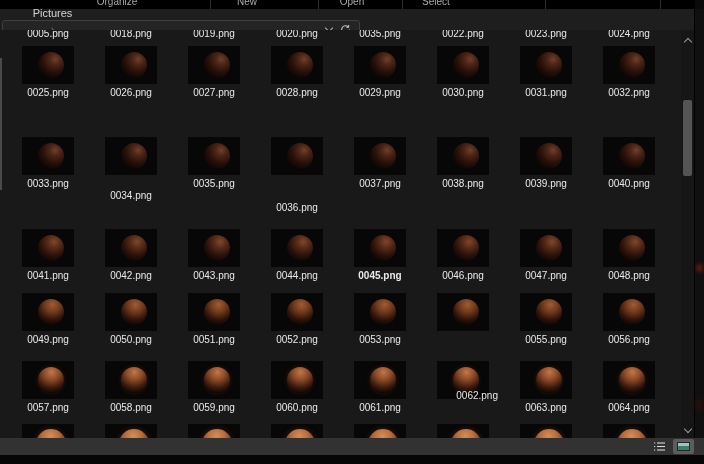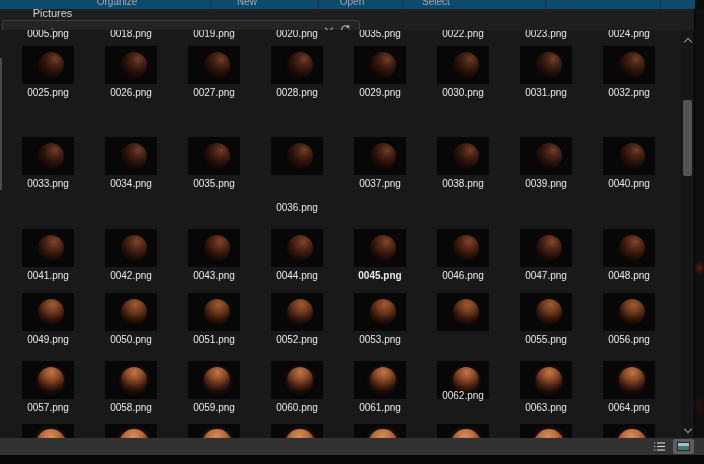--- a/index.html
+++ b/index.html
@@ -1,20 +1,20 @@
 <!DOCTYPE html>
 <html><head>
 <meta charset="utf-8">
 <style>
   html,body{margin:0;padding:0;background:#000;}
   .screen{position:relative;width:704px;height:464px;background:#191919;overflow:hidden;
           font-family:"Liberation Sans",sans-serif;}
 
   
-  .ribbon{position:absolute;left:0;top:0;width:704px;height:9px;background:#0c4a6e;overflow:hidden;}
+  .ribbon{position:absolute;left:0;top:0;width:704px;height:9px;background:#000000;overflow:hidden;}
   .ribbon-label{position:absolute;top:-4px;transform:translateX(-50%);font-size:10px;color:#a9a9a9;white-space:nowrap;}
   .ribbon-sep{position:absolute;top:0;width:1px;height:9px;background:#2d2d2d;}
   .topbar-corner{position:absolute;left:695px;top:0;width:9px;height:9px;background:#0a0a0a;}
 
   
   .toolbar{position:absolute;left:0;top:9px;width:704px;height:21px;background:#1e1e1e;}
   .bar{position:absolute;top:11px;height:18px;background:#242424;border:1px solid #3f3f3f;
        border-radius:3px;box-sizing:border-box;display:flex;align-items:center;}
   .addressbar{left:2px;width:358px;justify-content:space-between;}
   .crumbs{display:flex;align-items:center;gap:5px;padding-left:7px;font-size:11px;color:#d4d4d4;white-space:nowrap;overflow:hidden;flex-direction:column;}
@@ -179,21 +179,21 @@
       <div>
         <div class="thumb tier-dim" style="left: 22px; top: 107px;">
           <div class="sphere"></div>
         </div>
         <div class="fname" style="left: 13px; top: 148px;">0033.png</div>
       </div>
       <div>
         <div class="thumb tier-dim" style="left: 105px; top: 107px;">
           <div class="sphere"></div>
         </div>
-        <div class="fname" style="left: 96px; top: 148px; text-align: center;">0034.png</div>
+        <div class="fname" style="left: 96px; top: 160px; text-align: center;">0034.png</div>
       </div>
       <div>
         <div class="thumb tier-dim" style="left: 188px; top: 107px;">
           <div class="sphere"></div>
         </div>
         <div class="fname" style="left: 179px; top: 148px;">0035.png</div>
       </div>
       <div>
         <div class="thumb tier-dim" style="left: 271px; top: 107px;">
           <div class="sphere"></div>
@@ -347,21 +347,21 @@
       <div>
         <div class="thumb tier-brighter" style="left: 354px; top: 331px;">
           <div class="sphere"></div>
         </div>
         <div class="fname" style="left: 345px; top: 372px;">0061.png</div>
       </div>
       <div>
         <div class="thumb tier-brighter" style="left: 437px; top: 331px;">
           <div class="sphere"></div>
         </div>
-        <div class="fname" style="left: 428px; top: 360px;">0062.png</div>
+        <div class="fname" style="left: 428px; top: 360px; text-align: right;">0062.png</div>
       </div>
       <div>
         <div class="thumb tier-brighter" style="left: 520px; top: 331px;">
           <div class="sphere"></div>
         </div>
         <div class="fname" style="left: 511px; top: 372px;">0063.png</div>
       </div>
       <div>
         <div class="thumb tier-brighter" style="left: 603px; top: 331px;">
           <div class="sphere"></div>

